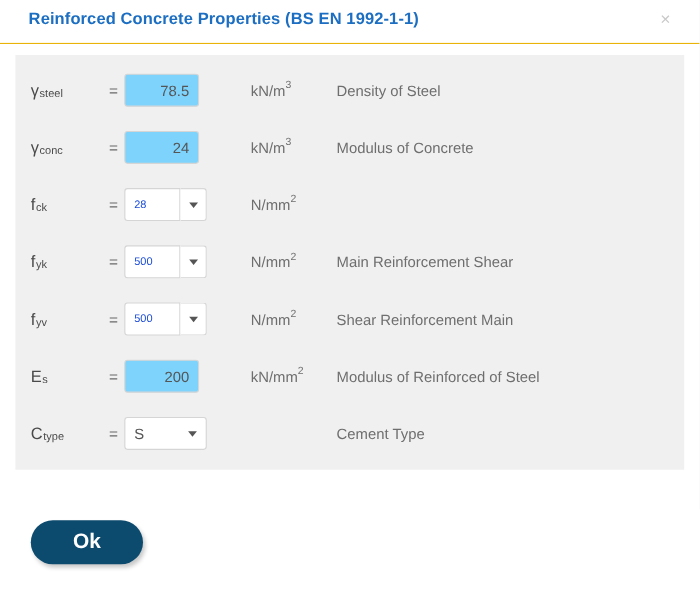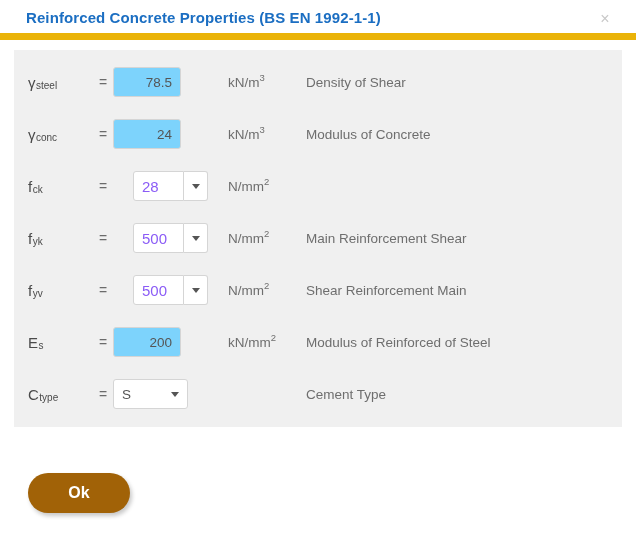--- a/index.html
+++ b/index.html
@@ -20,21 +20,21 @@
     height: 541px;
     background: #ffffff;
     box-sizing: border-box;
   }
 
   
   .dialog-header {
     position: relative;
     height: 40px;
     box-sizing: border-box;
-    border-bottom: 7px solid #eab308;
+    border-bottom: 1px solid #eab308;
   }
   .dialog-title {
     position: absolute;
     left: 26px;
     top: 9px;
     font-size: 15px;
     font-weight: bold;
     color: #1b6ec2;
     letter-spacing: 0.1px;
     white-space: nowrap;
@@ -132,26 +132,25 @@
     align-items: stretch;
     height: 30px;
   }
   .combo .combo-text {
     width: 51px;
     height: 30px;
     box-sizing: border-box;
     border: 1px solid #d5d5d5;
     border-radius: 3px 0 0 3px;
     background: #ffffff;
-    font-size: 15px;
-    color: #8b5cf6;
+    font-size: 10px;
+    color: #1d4ed8;
     display: flex;
     align-items: center;
     padding-left: 8px;
-    margin-left: 20px;
   }
   .combo .combo-arrow {
     width: 24px;
     height: 30px;
     box-sizing: border-box;
     border: 1px solid #d5d5d5;
     border-left: none;
     border-radius: 0 3px 3px 0;
     background: #ffffff;
     display: flex;
@@ -219,24 +218,24 @@
 
   
   .ok-button {
     position: absolute;
     left: 28px;
     top: 473px;
     width: 102px;
     height: 40px;
     border: none;
     border-radius: 21px;
-    background: #a16207;
+    background: #0c4a6e;
     color: #ffffff;
     font-family: "Liberation Sans", sans-serif;
-    font-size: 16px;
+    font-size: 19px;
     font-weight: bold;
     cursor: pointer;
     box-shadow: 2px 3px 4px rgba(0,0,0,0.22);
   }
 </style>
 </head>
 <body>
 
 <div class="dialog">
 
@@ -252,21 +251,21 @@
           <sub>steel</sub>
         </div>
         <div class="eq">=</div>
         <div class="field-wrap">
           <input class="txt" type="text" value="78.5" style="">
         </div>
         <div class="unit">
           <span>kN/m</span>
           <sup>3</sup>
         </div>
-        <div class="desc">Density of Shear</div>
+        <div class="desc">Density of Steel</div>
       </div>
       <div class="prop-row" style="top: 58px;">
         <div class="sym">
           <span class="gl">γ</span>
           <sub>conc</sub>
         </div>
         <div class="eq">=</div>
         <div class="field-wrap">
           <input class="txt" type="text" value="24" style="">
         </div>

